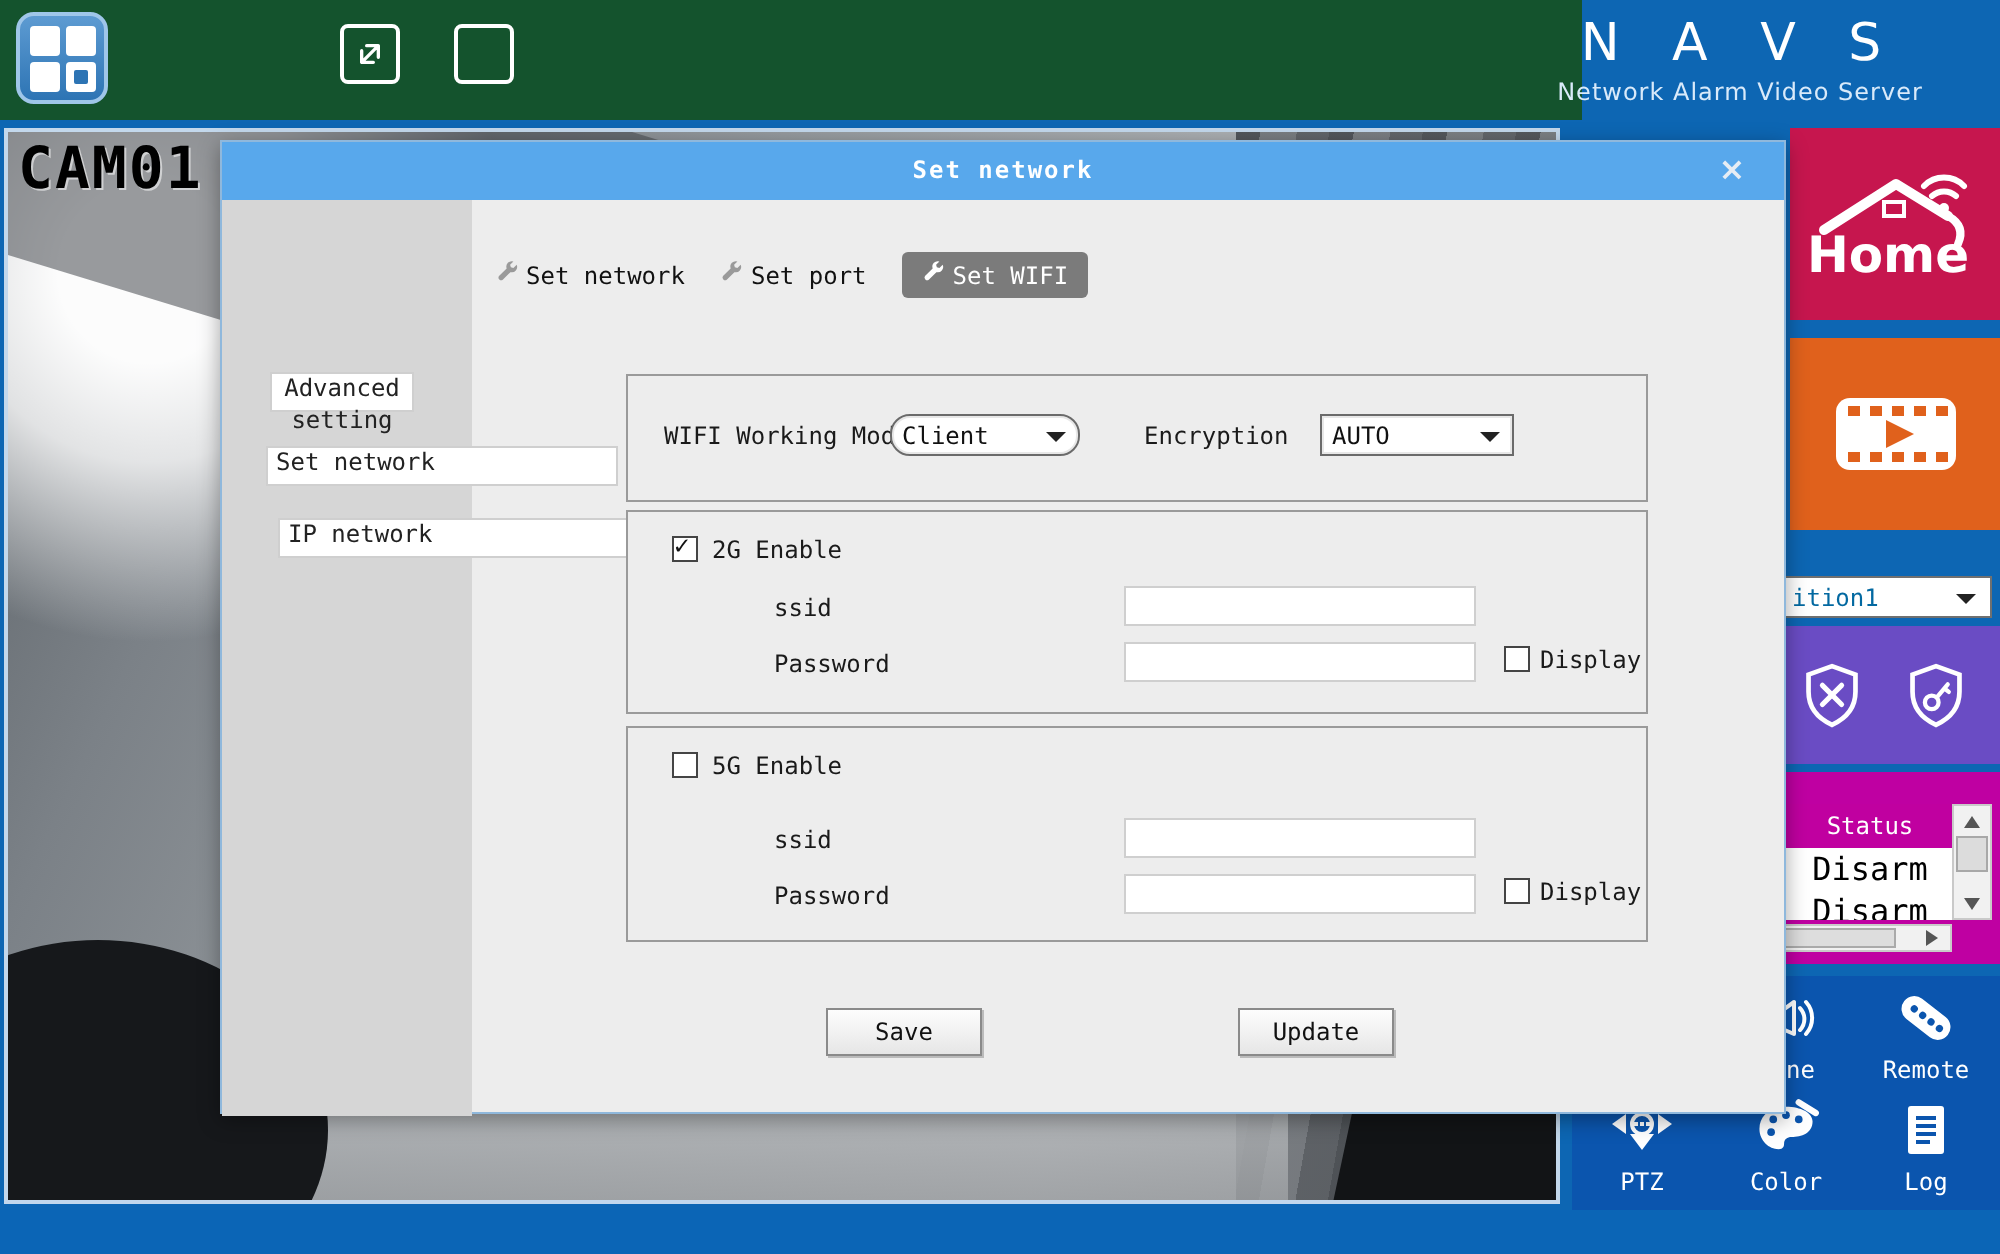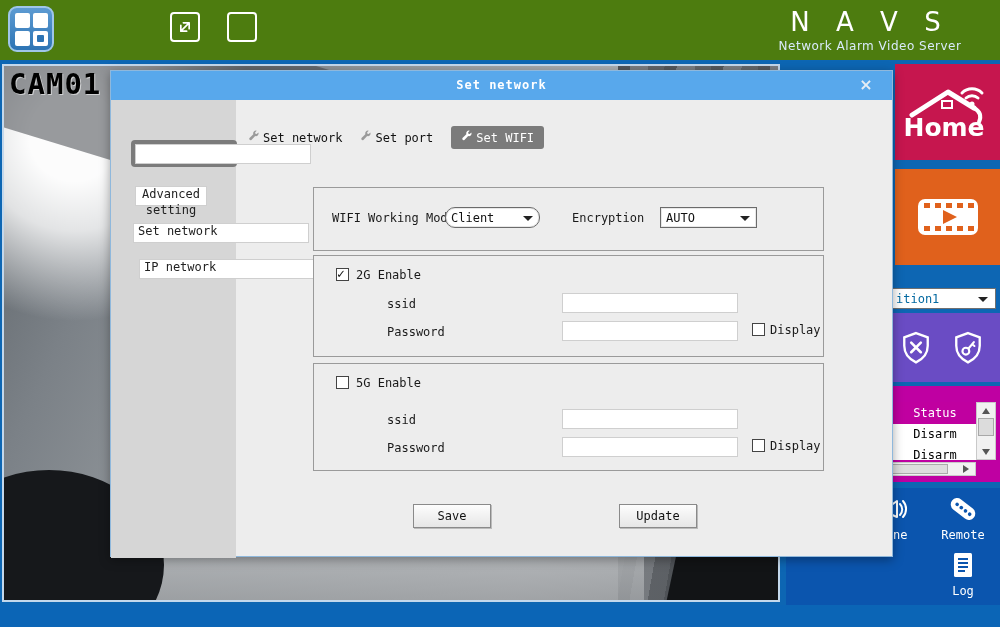--- a/index.html
+++ b/index.html
@@ -2,21 +2,21 @@
 <html><head>
 <meta charset="utf-8">
 <style>
   * { margin:0; padding:0; box-sizing:border-box; }
   html,body { width:1000px; height:627px; overflow:hidden; }
   body { font-family:"DejaVu Sans Mono", monospace; font-size:12px; color:#111; }
   #app { position:relative; width:1000px; height:627px; background:#0d66b3; overflow:hidden; }
   .abs { position:absolute; }
 
   
-  .topbar { left:0; top:0; width:1000px; height:60px; background:#4d7c0f; }
+  .topbar { left:0; top:0; width:791px; height:60px; background:#14532d; }
   .grid-btn { left:8; }
   .grid-btn { position:absolute; left:8px; top:6px; width:46px; height:46px; border:2px solid #9fc6e9; border-radius:9px;
               background:linear-gradient(#5d9bd2,#2d74b4); display:flex; align-items:center; justify-content:center; }
   .grid-ic { display:grid; grid-template-columns:15px 15px; grid-template-rows:15px 15px; gap:3px; }
   .grid-ic span { background:#fff; border-radius:2px; }
   .grid-ic span.hollow { position:relative; }
   .grid-ic span.hollow::after { content:""; position:absolute; inset:4px; background:#2d74b4; border-radius:1px; }
   .sq-btn { position:absolute; top:12px; width:30px; height:30px; border:2px solid #fff; border-radius:4px;
             display:flex; align-items:center; justify-content:center; }
   .brand { position:absolute; left:770px; top:7px; width:200px; text-align:center; color:#fff;
@@ -50,21 +50,21 @@
   .partition .val { margin-left:37px; font-size:12px; color:#0369a1; }
   .partition .arrow { position:absolute; right:7px; top:8px; width:0; height:0;
                       border:5px solid transparent; border-top-color:#222; }
 
   .purple-panel { position:absolute; left:880px; top:313px; width:120px; height:69px; background:#6a4cc4;
                   display:flex; align-items:center; justify-content:flex-end; gap:20px; padding-right:16px; }
 
   .magenta-panel { position:absolute; left:880px; top:386px; width:120px; height:96px; background:#bf00a2; overflow:hidden; }
   .status-table { position:absolute; left:-30px; top:16px; width:126px; height:58px; background:#fff; overflow:hidden; }
   .status-head { height:22px; background:#c000a0; color:#fff; line-height:22px; text-align:center; padding-left:44px; font-size:12px; }
-  .status-row { height:21px; line-height:21px; text-align:center; padding-left:44px; font-size:12px; color:#000; background:#fff; }
+  .status-row { height:21px; line-height:21px; text-align:center; padding-left:44px; font-size:16px; color:#000; background:#fff; }
   .vscroll { position:absolute; left:96px; top:16px; width:20px; height:58px; background:#f1f1f1; border:1px solid #c9c9c9; }
   .vs-up,.vs-down { position:absolute; left:0; width:18px; height:14px; display:flex; align-items:center; justify-content:center; }
   .vs-up { top:0; } .vs-down { bottom:0; }
   .vs-thumb { position:absolute; left:1px; top:15px; width:16px; height:18px; background:#dcdcdc; border:1px solid #a8a8a8; }
   .tri-up { width:0;height:0;border:4px solid transparent;border-bottom:6px solid #555; margin-top:-3px;}
   .tri-down { width:0;height:0;border:4px solid transparent;border-top:6px solid #555; margin-bottom:-3px;}
   .tri-right { width:0;height:0;border:4px solid transparent;border-left:6px solid #555; margin-right:-2px;}
   .hscroll { position:absolute; left:-30px; top:76px; width:126px; height:14px; background:#f1f1f1; border:1px solid #c9c9c9; }
   .hs-thumb { position:absolute; left:1px; top:1px; width:96px; height:10px; background:#ddd; border:1px solid #aaa; }
   .hs-right { position:absolute; right:0; top:0; width:16px; height:12px; display:flex; align-items:center; justify-content:center; }
@@ -255,20 +255,45 @@
             <rect x="10" y="3" width="12" height="26" rx="6" fill="#fff"></rect>
             <circle cx="16" cy="9" r="1.7" fill="#0b55ae"></circle>
             <circle cx="16" cy="14" r="1.7" fill="#0b55ae"></circle>
             <circle cx="16" cy="19" r="1.7" fill="#0b55ae"></circle>
             <circle cx="16" cy="24" r="1.7" fill="#0b55ae"></circle>
           </g>
         </svg>
       </span>
       <span class="lbl">Remote</span>
     </div>
+    <div class="tool tool-ptz">
+      <span class="ic">
+        <span class="ptz-ic">
+            <span class="ptz-u"></span>
+            <span class="ptz-l"></span>
+            <span class="c"></span>
+            <span class="ptz-r"></span>
+            <span class="ptz-d"></span>
+          </span>
+      </span>
+      <span class="lbl">PTZ</span>
+    </div>
+    <div class="tool tool-color">
+      <span class="ic">
+        <svg width="34" height="32" viewBox="0 0 32 30">
+          <path d="M16 4 C8.5 4 3.5 8.5 3.5 14.5 c0 5.5 4.5 9.5 9 9.5 2.3 0 2.6-1.5 2.6-2.7 0-1.9 1.5-3 3.5-3 4.7 0 9.9-1.8 9.9-7.3 C28.5 6.8 23 4 16 4z" fill="#fff"></path>
+          <circle cx="10" cy="10" r="1.8" fill="#0b55ae"></circle>
+            <circle cx="16" cy="8" r="1.8" fill="#0b55ae"></circle>
+          <circle cx="22" cy="10" r="1.8" fill="#0b55ae"></circle>
+            <circle cx="9" cy="16" r="1.8" fill="#0b55ae"></circle>
+          <path d="M22 2 l8 5" stroke="#fff" stroke-width="3" stroke-linecap="round"></path>
+        </svg>
+      </span>
+      <span class="lbl">Color</span>
+    </div>
     <div class="tool tool-log">
       <span class="ic">
         <svg width="28" height="30" viewBox="0 0 28 30">
           <rect x="5" y="3" width="18" height="24" rx="1.5" fill="#fff"></rect>
           <path d="M9 9 h10 M9 13 h10 M9 17 h10 M9 21 h7" stroke="#0b55ae" stroke-width="2"></path>
         </svg>
       </span>
       <span class="lbl">Log</span>
     </div>
   </div>
@@ -278,28 +303,20 @@
     
   </div>
 
   <div class="abs dialog">
     <div class="dlg-title">
       <div class="t">Set network</div>
       <div class="dlg-close">×</div>
     </div>
 
     <div class="dlg-side">
-      <div class="side-item si-0 sel">
-        <span class="wr">
-          <svg width="13" height="13" viewBox="0 0 16 16">
-              <path d="M13.8 3.2 11.6 5.4 9.9 4.9 9.4 3.2 11.6 1a3.6 3.6 0 0 0-4.5 4.6L2 10.7a1.8 1.8 0 0 0 2.5 2.5l5.1-5.1A3.6 3.6 0 0 0 13.8 3.2z" fill="currentColor"></path>
-            </svg>
-        </span>
-        <span class="txt">Basic setting</span>
-      </div>
       <div class="side-item si-1">
         <span class="wr">
           <svg width="13" height="13" viewBox="0 0 16 16">
               <path d="M13.8 3.2 11.6 5.4 9.9 4.9 9.4 3.2 11.6 1a3.6 3.6 0 0 0-4.5 4.6L2 10.7a1.8 1.8 0 0 0 2.5 2.5l5.1-5.1A3.6 3.6 0 0 0 13.8 3.2z" fill="currentColor"></path>
             </svg>
         </span>
         <span class="txt">Advanced setting</span>
       </div>
       <div class="side-item si-2">
         <span class="wr">

